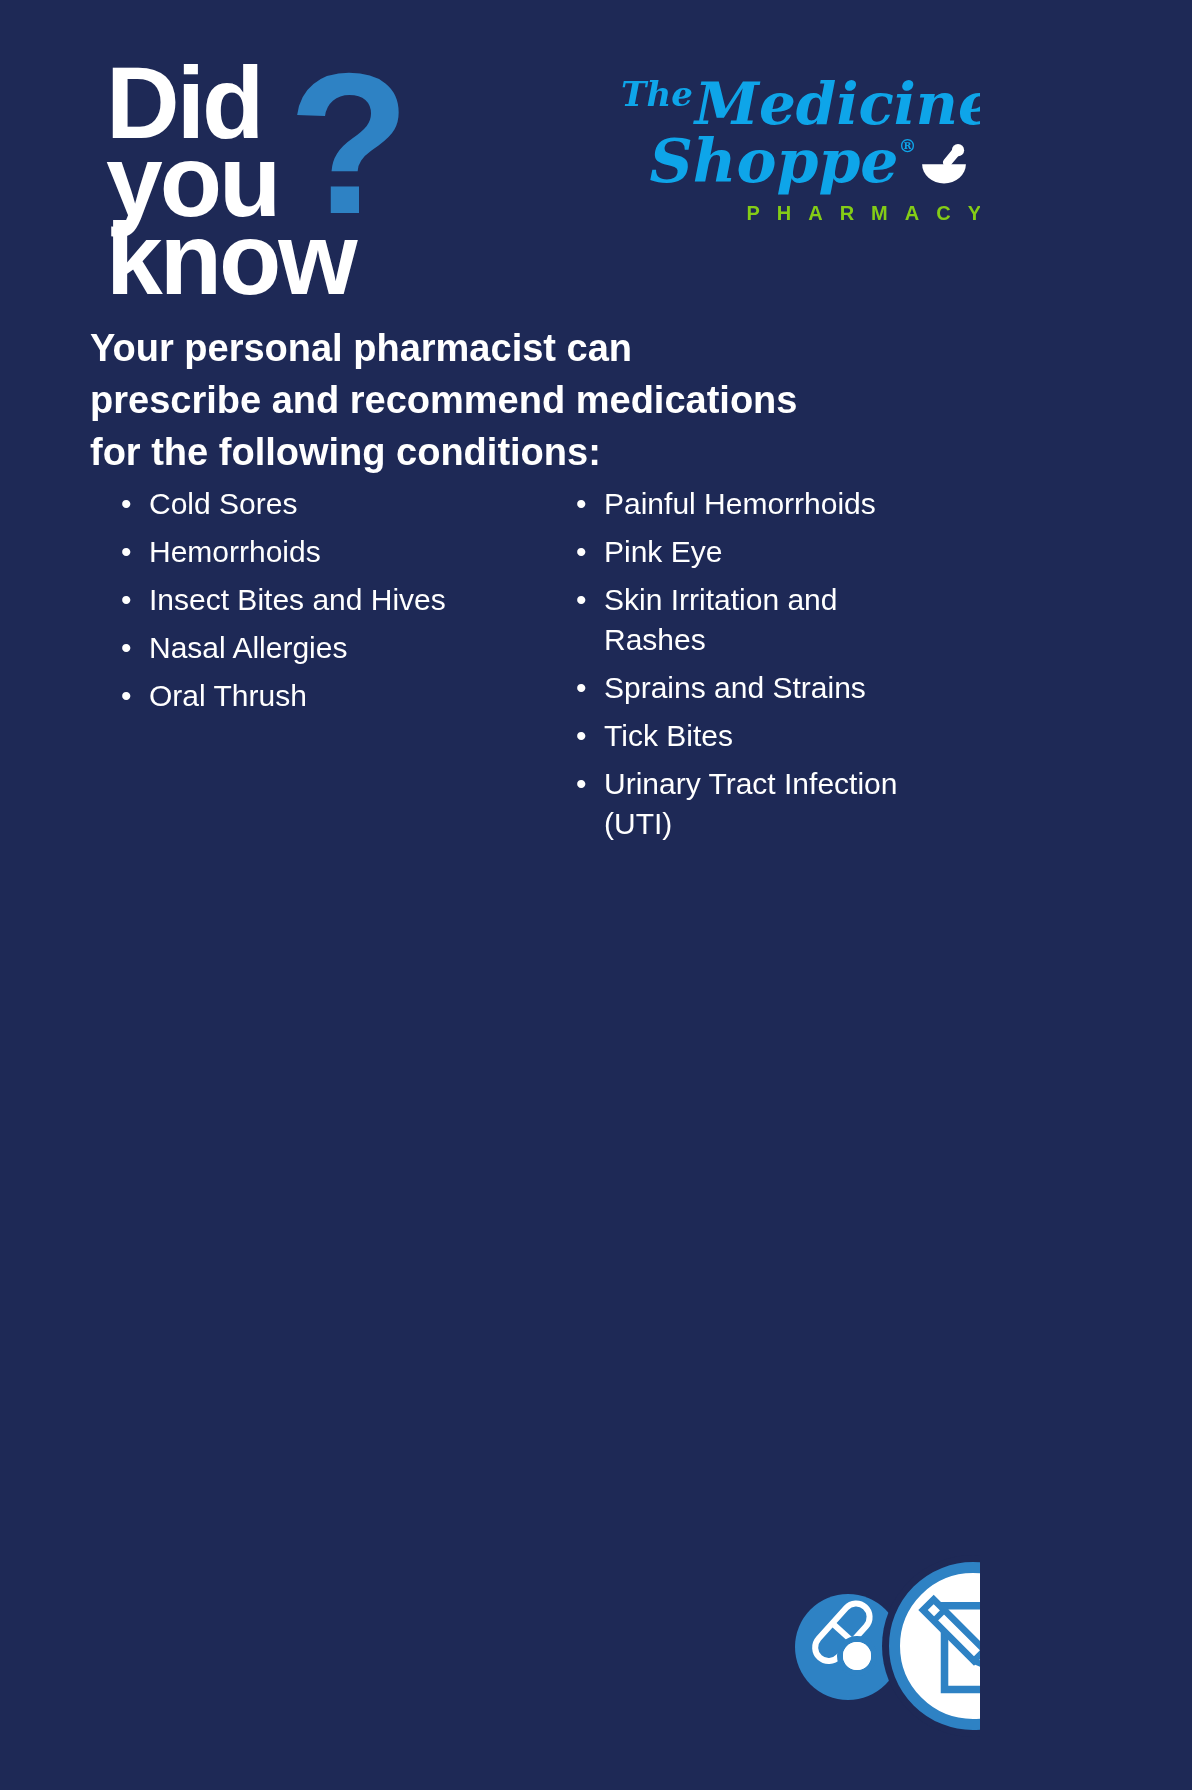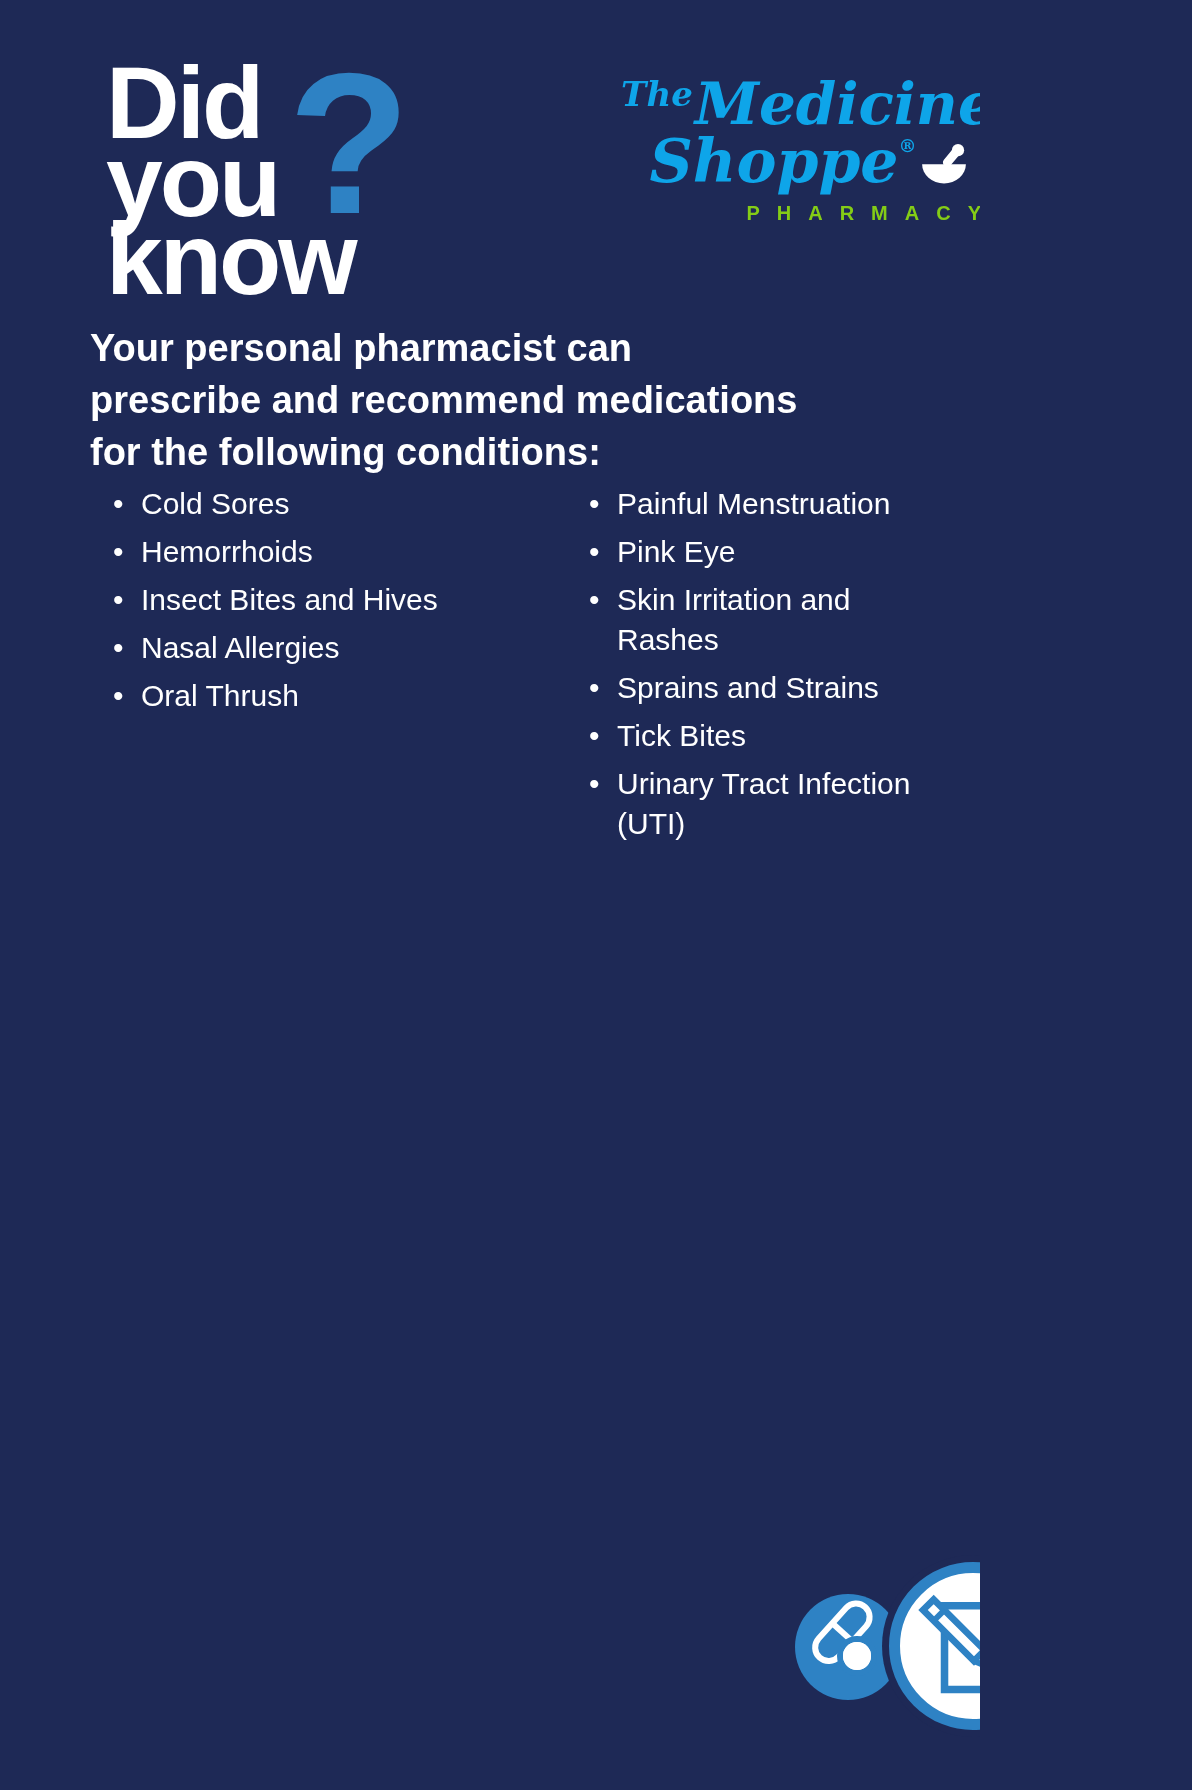--- a/index.html
+++ b/index.html
@@ -33,21 +33,21 @@
   .logo-pharmacy{
     margin-top:10px;font-family:"Liberation Sans",sans-serif;font-weight:bold;
     font-size:20px;letter-spacing:17px;padding-left:17px;color:#84cc16;text-align:right;
   }
   
   .intro{
     position:absolute;left:90px;top:322px;width:980px;
     font-size:38px;font-weight:bold;line-height:52px;color:#fff;
   }
   
-  .cols{position:absolute;left:113px;top:484px;display:flex;gap:21px;}
+  .cols{position:absolute;left:121px;top:484px;display:flex;}
   ul.conditions{
     list-style:none;margin:0;padding:0;
     font-size:30px;line-height:40px;font-weight:normal;color:#fff;
   }
   ul.conditions.left{width:340px;margin-right:115px;}
   ul.conditions.right{width:362px;}
   ul.conditions li{
     position:relative;padding-left:28px;margin-bottom:8px;
   }
   ul.conditions.left li{max-width:310px;}
@@ -109,21 +109,21 @@
 
   <div class="cols">
     <ul class="conditions left">
       <li>Cold Sores</li>
       <li>Hemorrhoids</li>
       <li>Insect Bites and Hives</li>
       <li>Nasal Allergies</li>
       <li>Oral Thrush</li>
     </ul>
     <ul class="conditions right">
-      <li>Painful Menstruation</li>
+      <li>Painful Hemorrhoids</li>
       <li>Pink Eye</li>
       <li>Skin Irritation and Rashes</li>
       <li>Sprains and Strains</li>
       <li>Tick Bites</li>
       <li>Urinary Tract Infection (UTI)</li>
     </ul>
   </div>
 
 
   <div class="icon-circle-pill">

